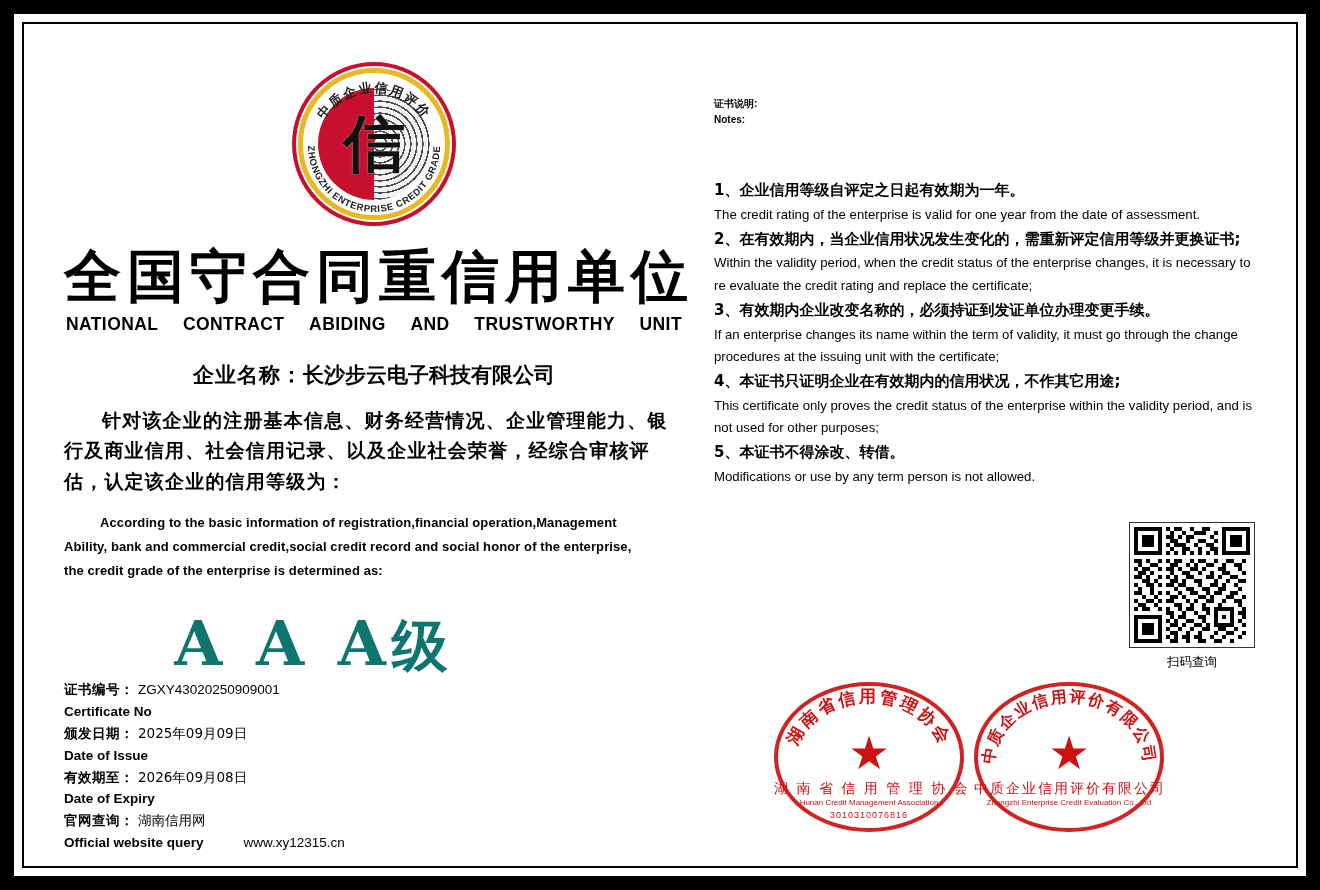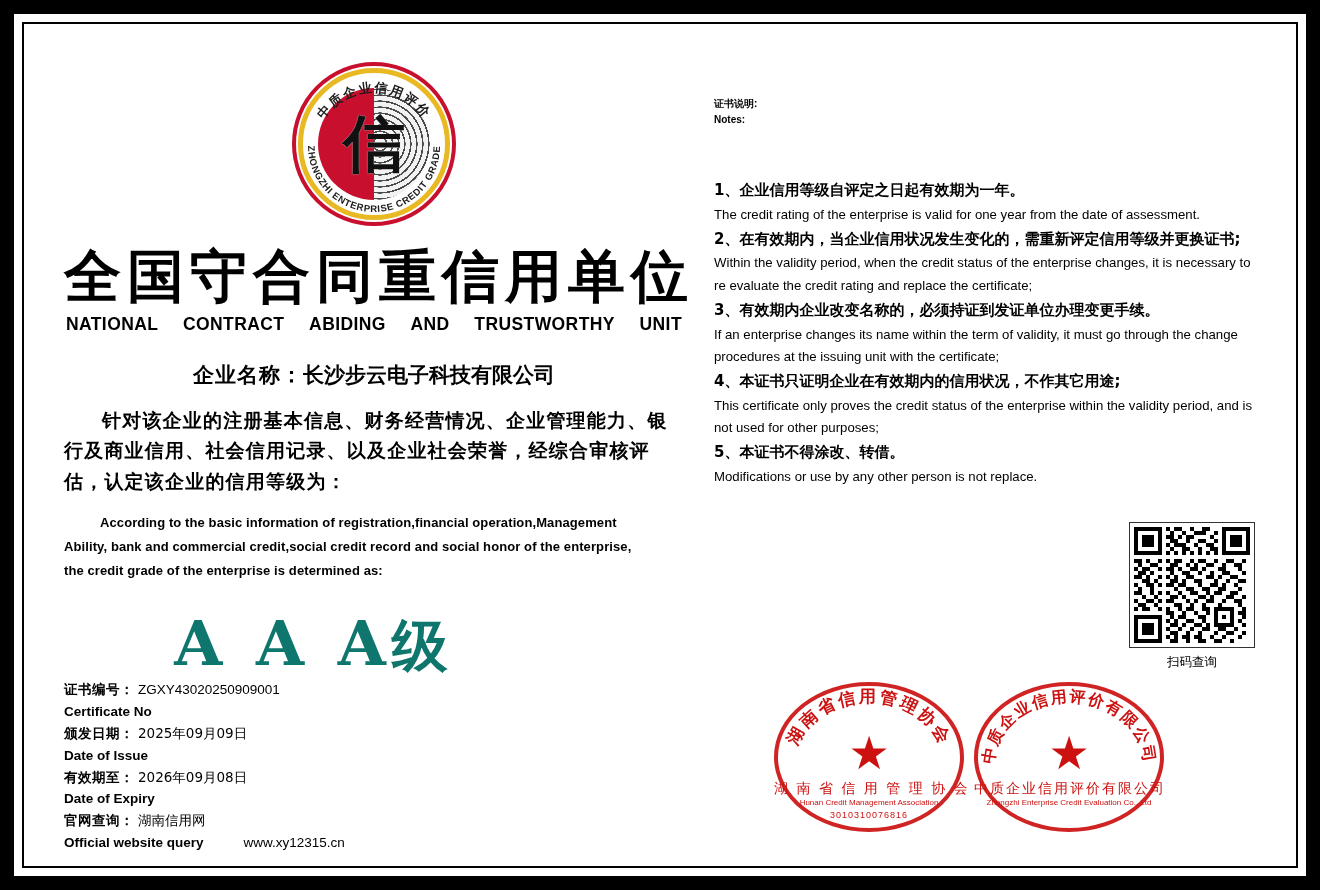--- a/index.html
+++ b/index.html
@@ -450,21 +450,21 @@
       <div class="notes-list">
         <div class="note-cn">1、企业信用等级自评定之日起有效期为一年。</div>
         <div class="note-en">The credit rating of the enterprise is valid for one year from the date of assessment.</div>
         <div class="note-cn">2、在有效期内，当企业信用状况发生变化的，需重新评定信用等级并更换证书;</div>
         <div class="note-en">Within the validity period, when the credit status of the enterprise changes, it is necessary to re evaluate the credit rating and replace the certificate;</div>
         <div class="note-cn">3、有效期内企业改变名称的，必须持证到发证单位办理变更手续。</div>
         <div class="note-en">If an enterprise changes its name within the term of validity, it must go through the change procedures at the issuing unit with the certificate;</div>
         <div class="note-cn">4、本证书只证明企业在有效期内的信用状况，不作其它用途;</div>
         <div class="note-en">This certificate only proves the credit status of the enterprise within the validity period, and is not used for other purposes;</div>
         <div class="note-cn">5、本证书不得涂改、转借。</div>
-        <div class="note-en">Modifications or use by any other person is not replace.</div>
+        <div class="note-en">Modifications or use by any term person is not allowed.</div>
       </div>
     </div>
 
     <div class="qr-block">
       <div class="qr-code">
         <svg class="qr-canvas" viewBox="0 0 29 29" shape-rendering="crispEdges">
           <rect width="29" height="29" fill="#ffffff"></rect>
           <g fill="#000000">
 
             <rect x="0" y="0" width="7" height="1"></rect>

